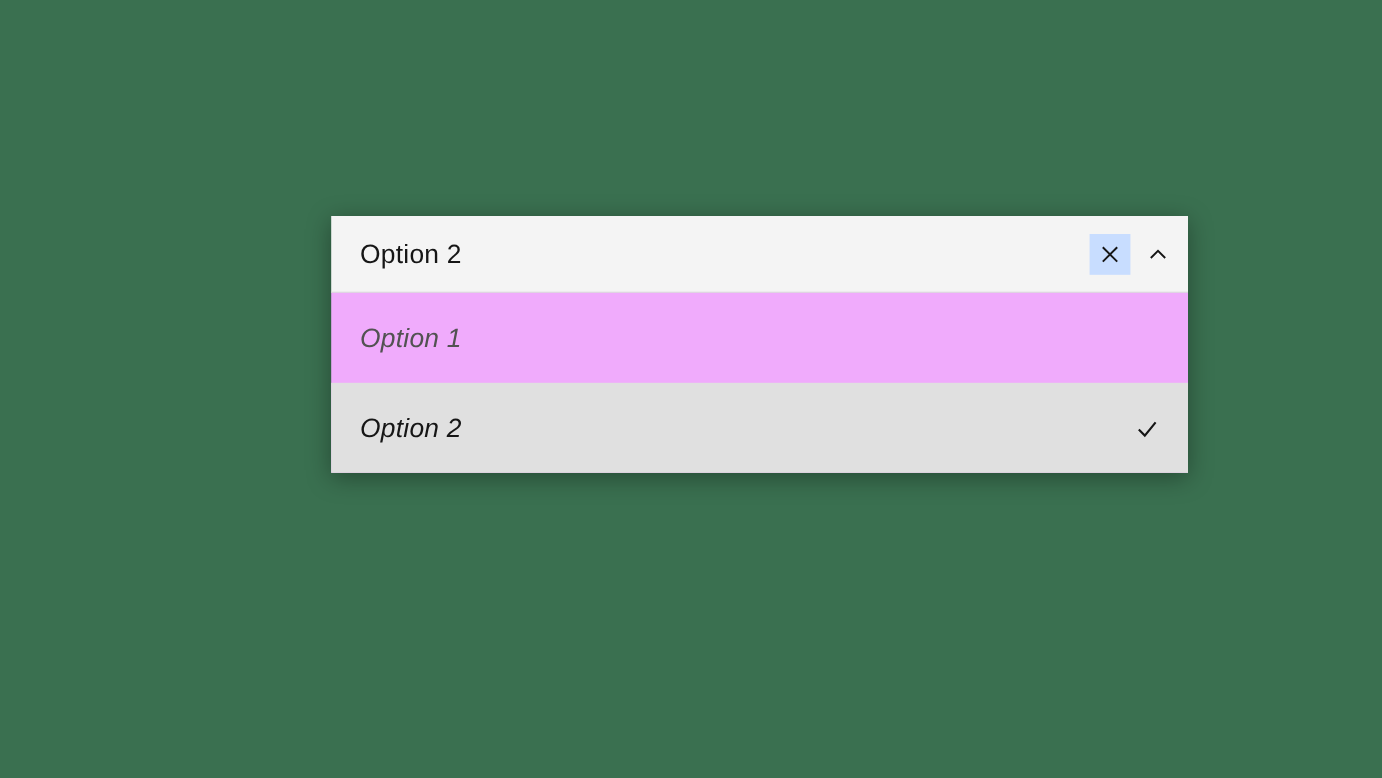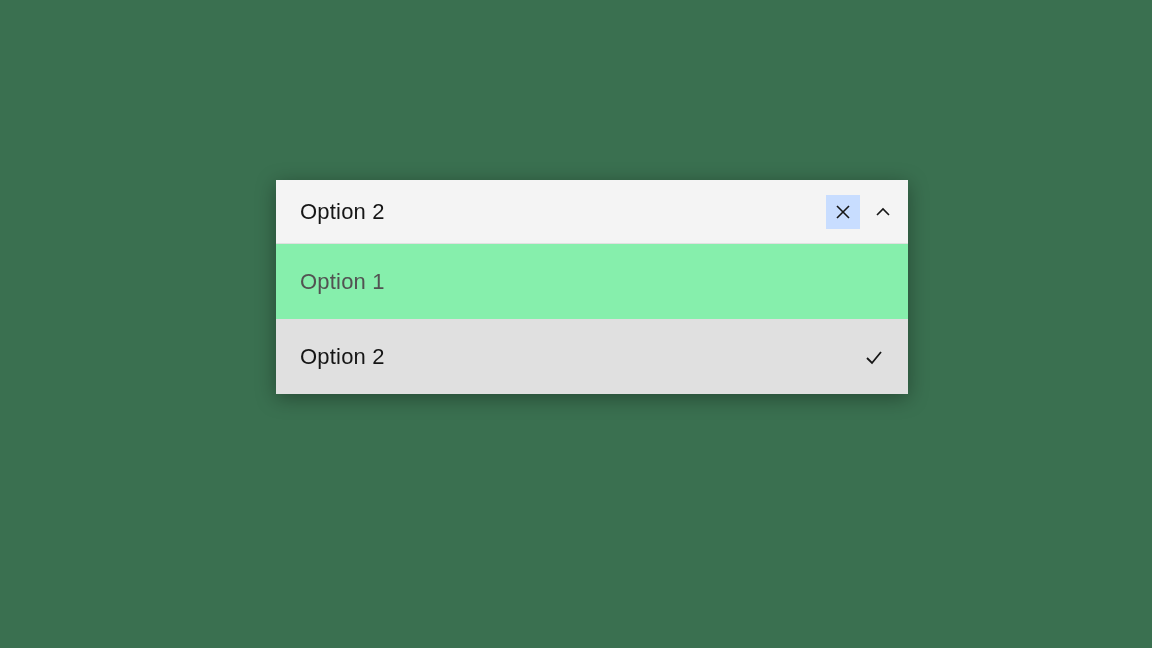--- a/index.html
+++ b/index.html
@@ -6,21 +6,21 @@
     html, body { width: 1152px; height: 648px; }
     body {
       background: #3a7050;
       font-family: -apple-system, BlinkMacSystemFont, "Segoe UI", Helvetica, Arial, sans-serif;
       position: relative;
     }
     .combo-container {
       position: absolute;
       left: 276px;
       top: 180px;
-      width: 632px;
+      width: 714px;
       filter: drop-shadow(0 4px 10px rgba(0,0,0,0.35));
     }
     .combo-input-row {
       display: flex;
       align-items: center;
       height: 64px;
       background: #f4f4f4;
       border-bottom: 1px solid #e0e0e0;
       padding-left: 24px;
       padding-right: 8px;
@@ -46,21 +46,22 @@
       width: 34px;
       height: 34px;
       display: flex;
       align-items: center;
       justify-content: center;
       background: transparent;
       border: none;
       cursor: pointer;
     }
     .dropdown-list {
-      background: #86efac;
+      background: #f0abfc;
+      font-style: italic;
     }
     .dropdown-item {
       display: flex;
       align-items: center;
       height: 75px;
       padding: 0 24px;
       cursor: pointer;
     }
     .dropdown-item .label {
       flex: 1;

